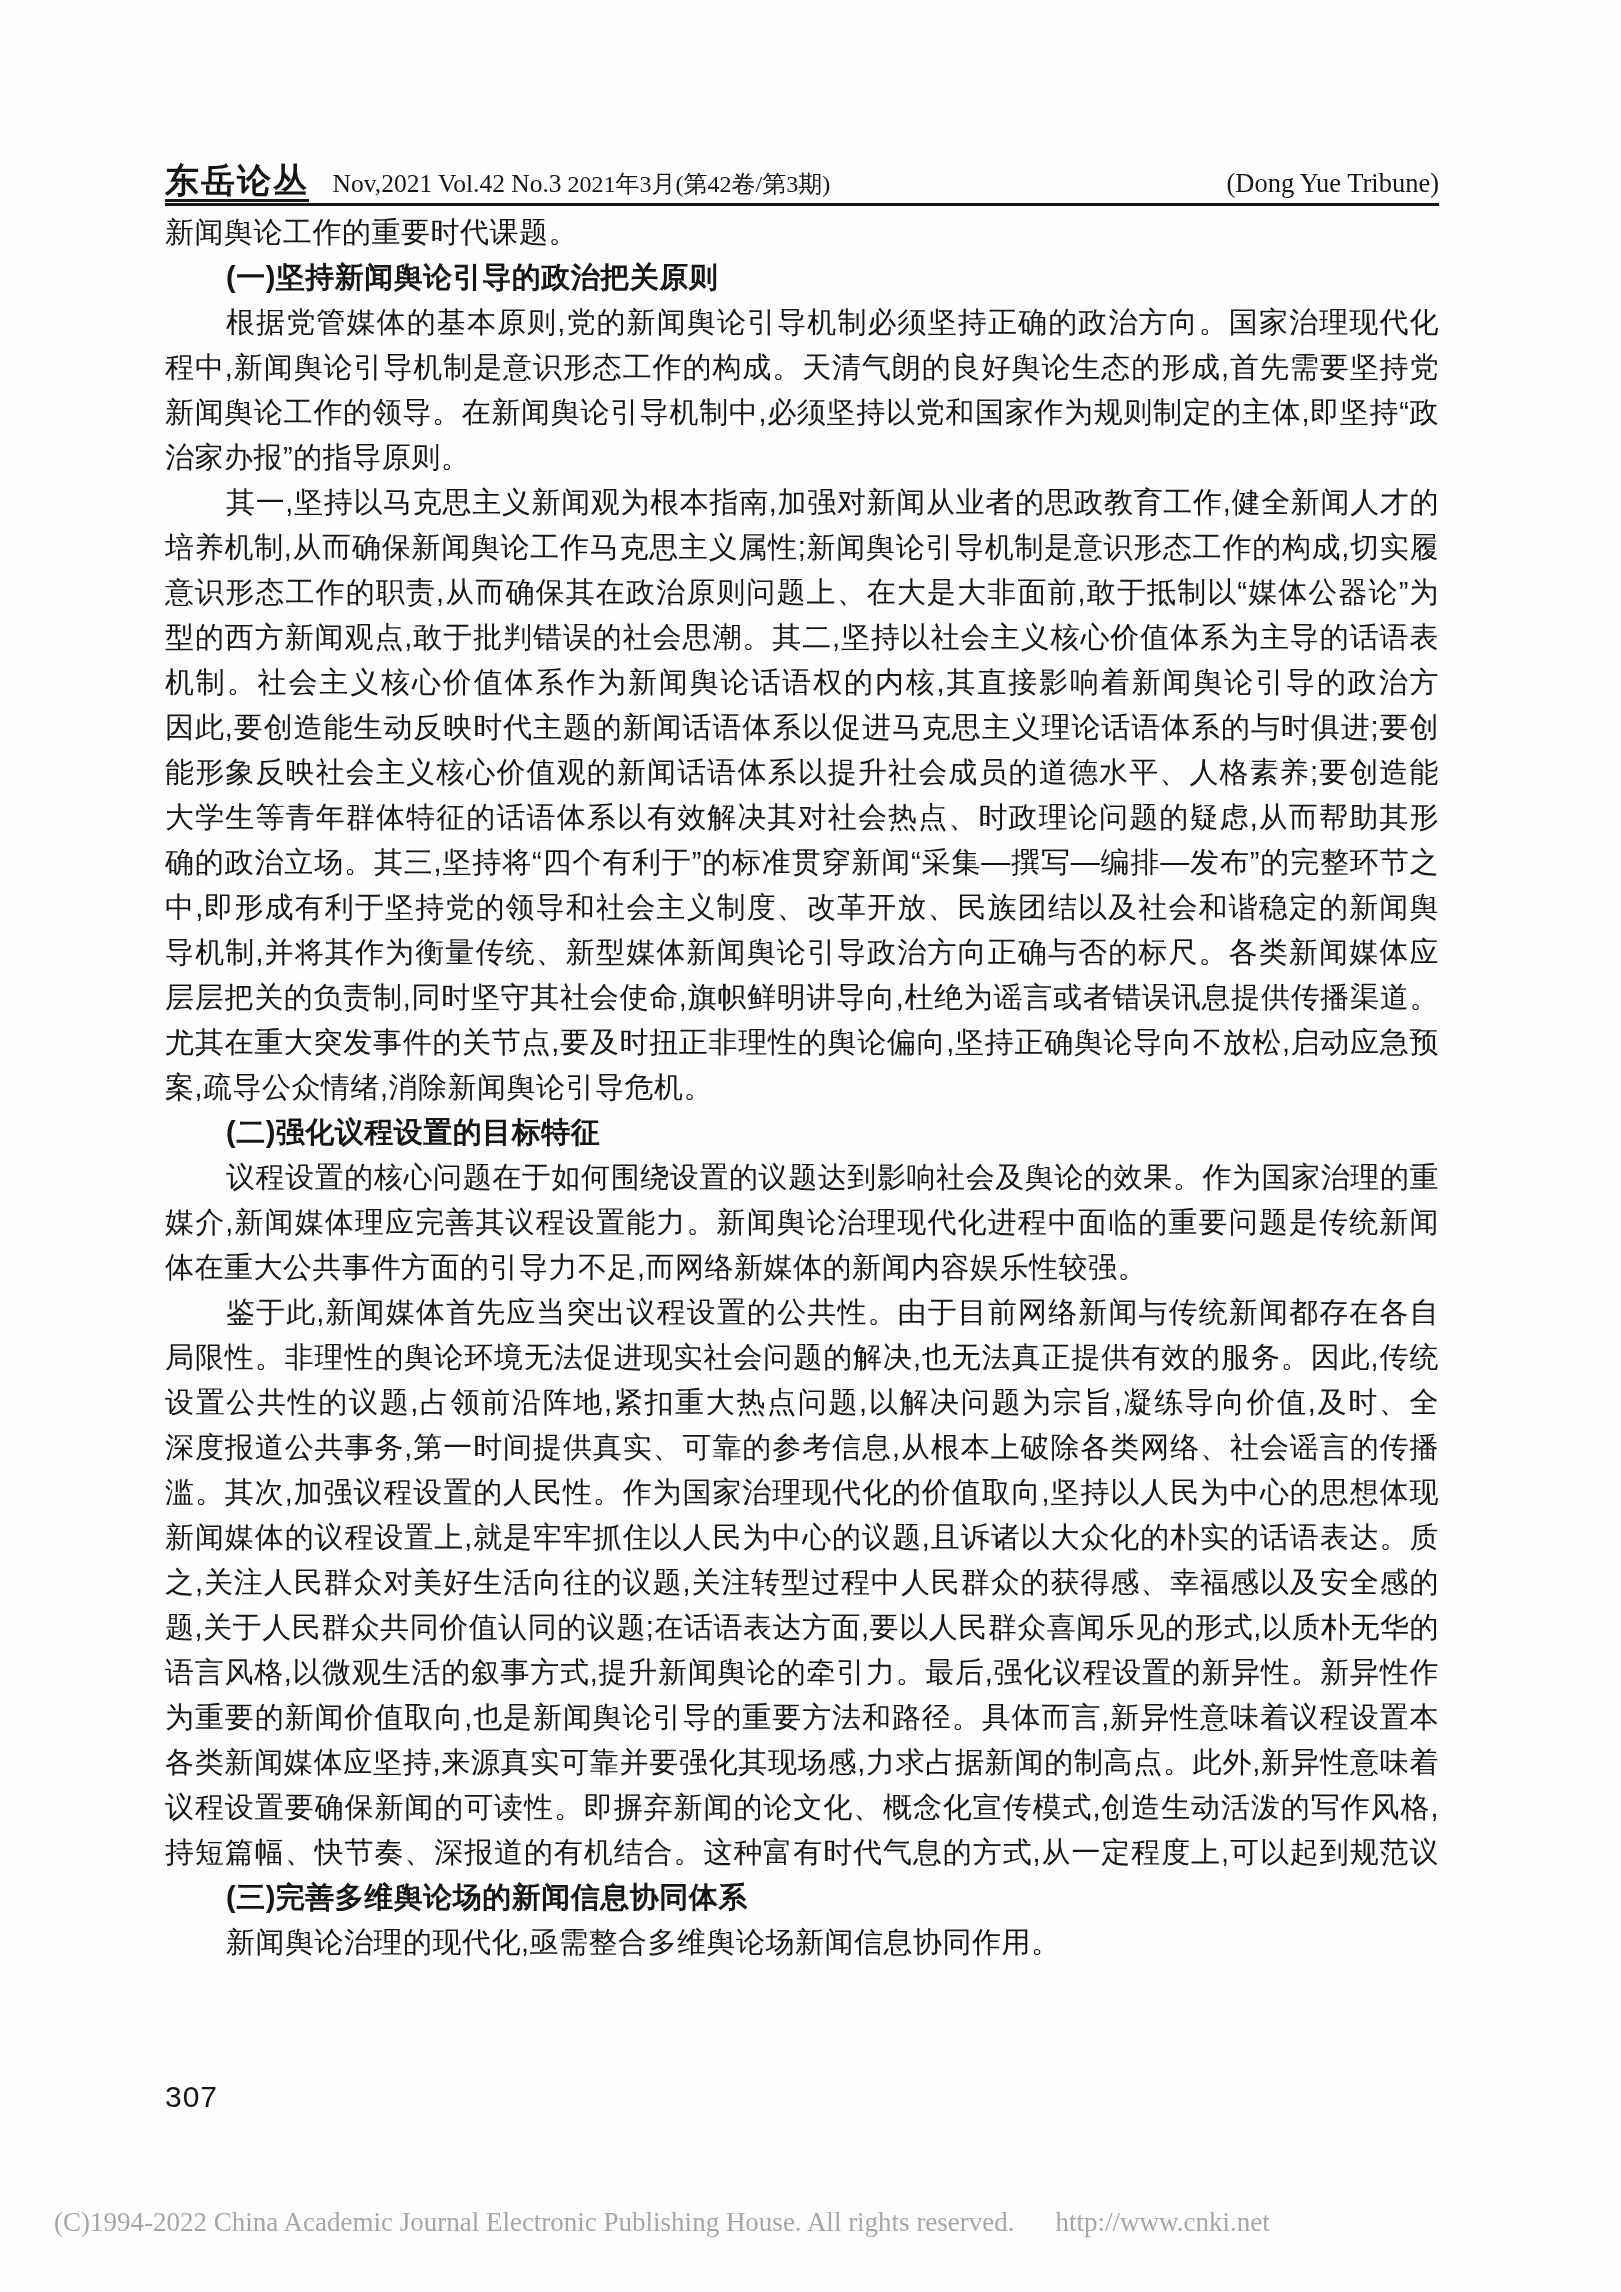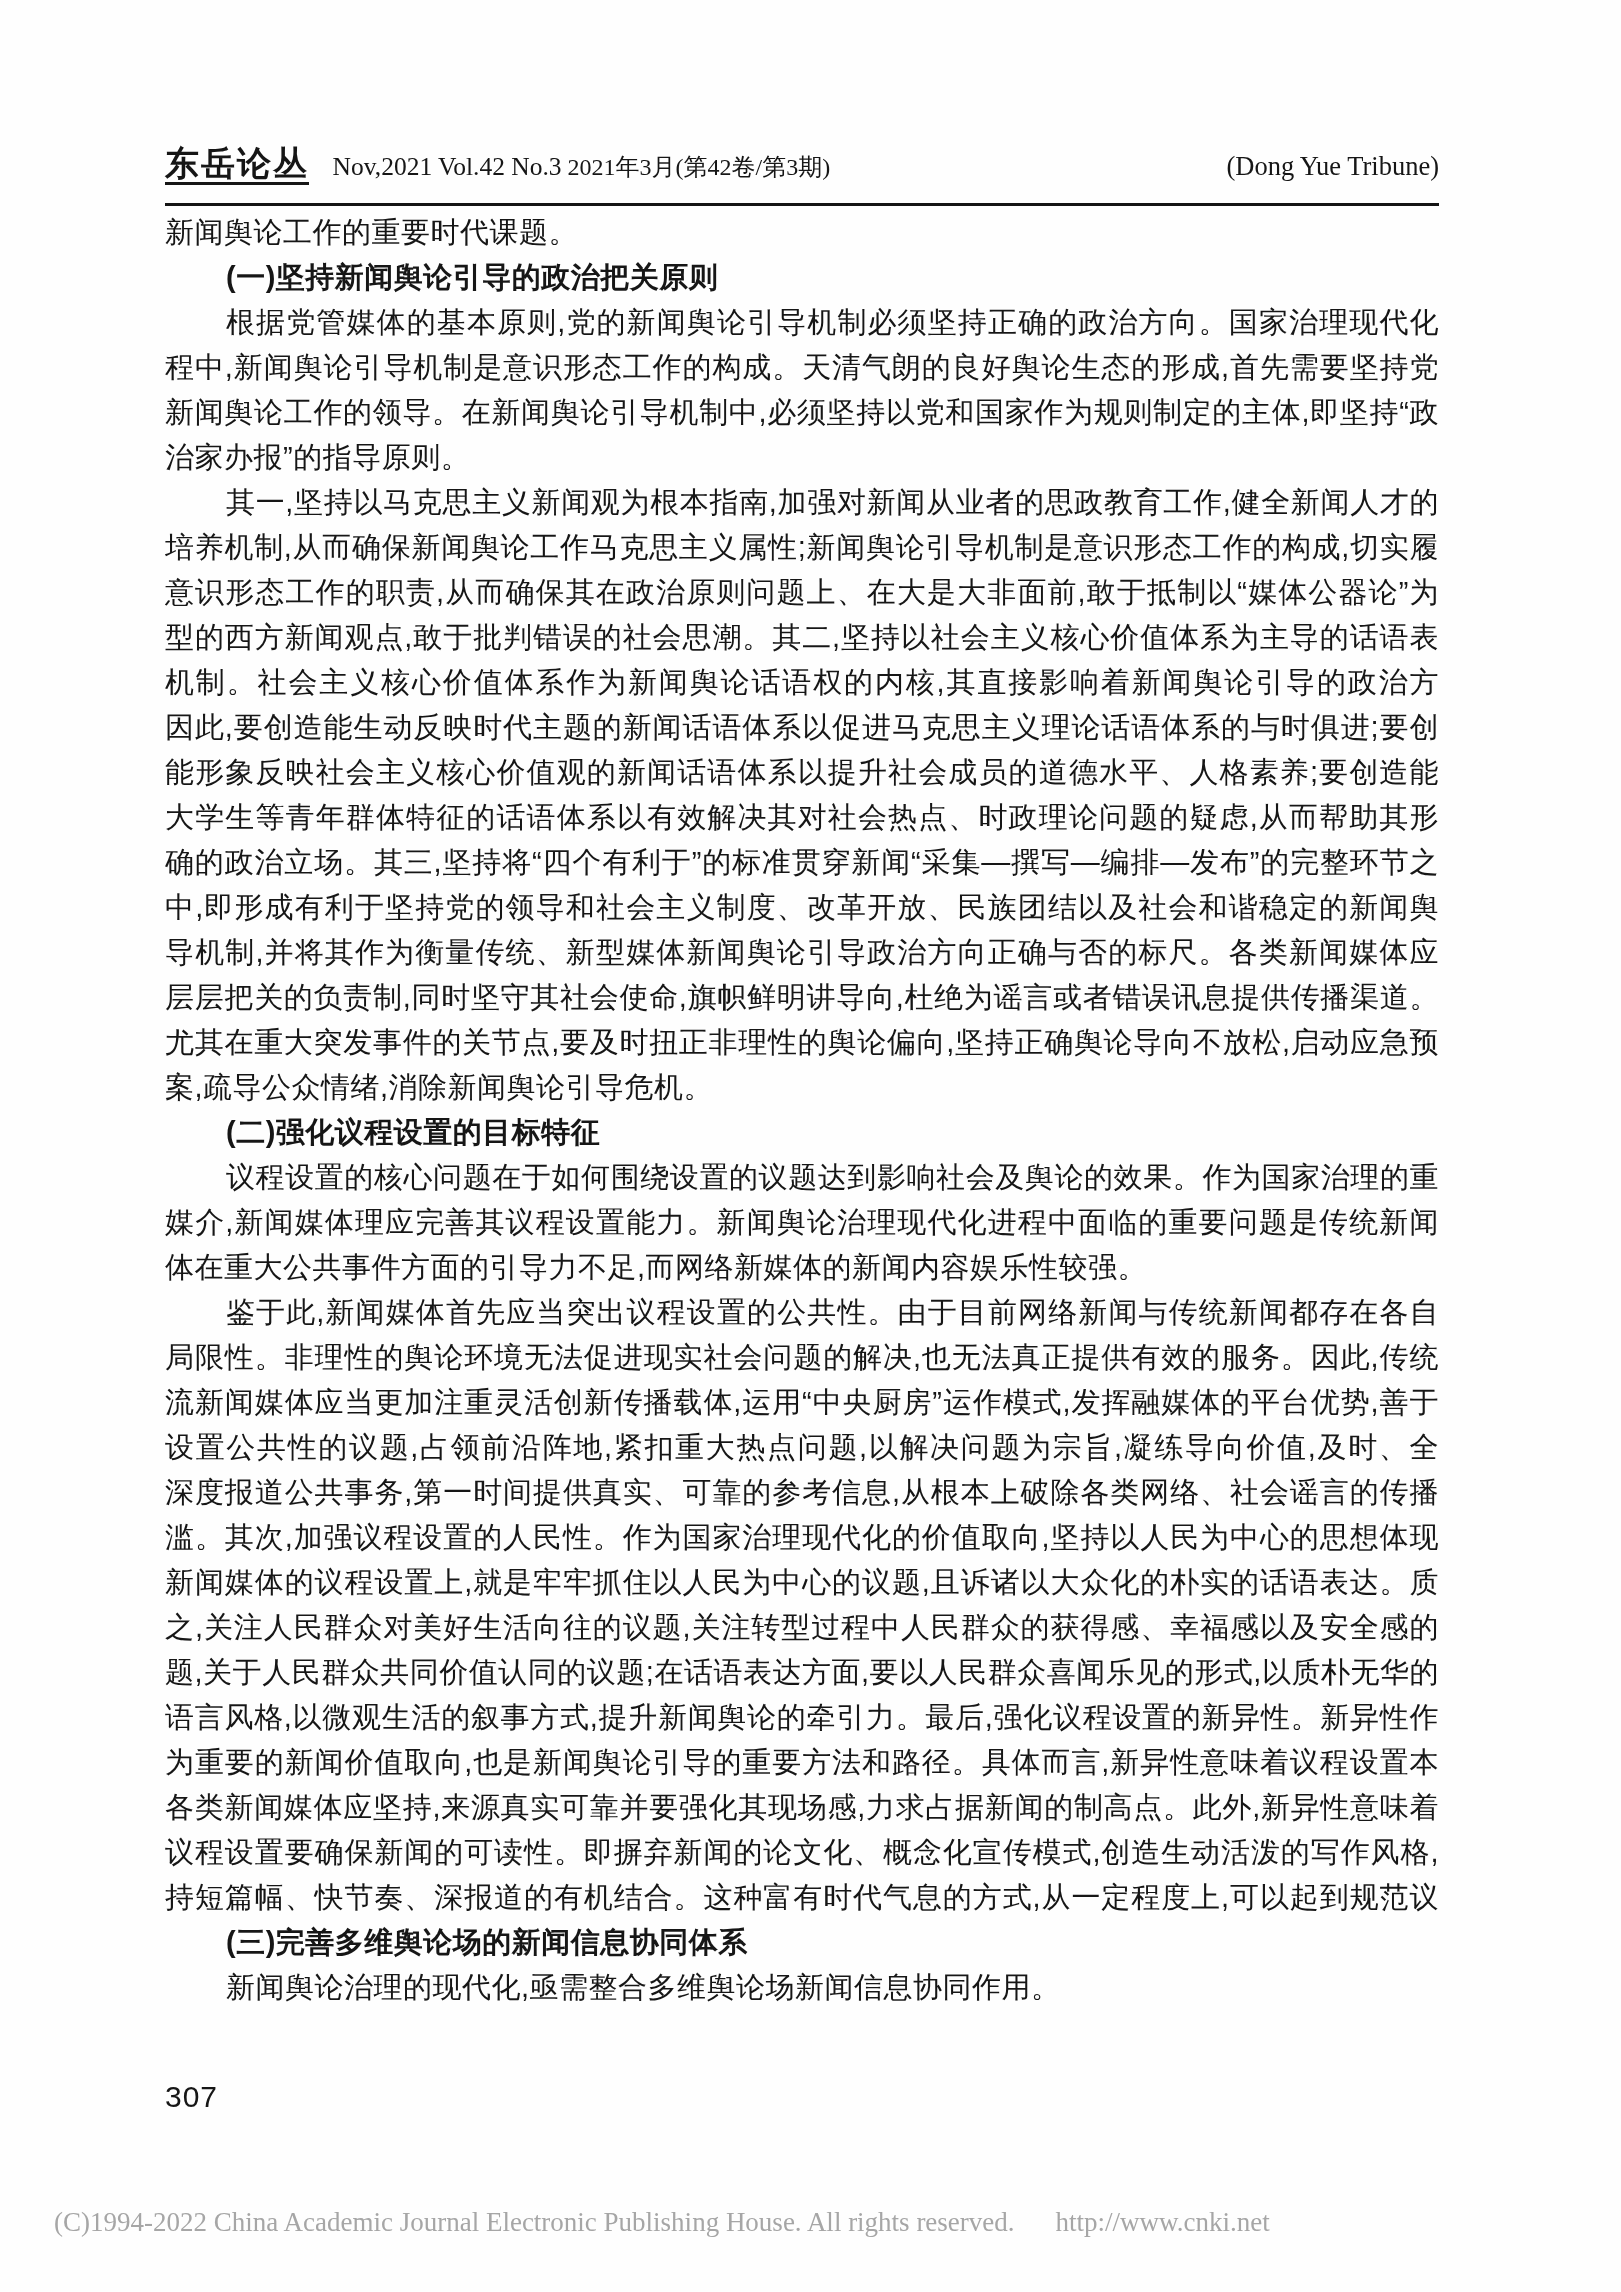--- a/index.html
+++ b/index.html
@@ -13,21 +13,21 @@
     height: 2293px;
     background: #fefefe;
     overflow: hidden;
     color: #161616;
     font-family: "Liberation Sans", "DejaVu Sans", sans-serif;
   }
   
   .header {
     position: absolute;
     left: 165px;
-    top: 141px;
+    top: 158px;
     width: 1274px;
     display: flex;
     align-items: baseline;
     white-space: nowrap;
     justify-content: space-between;
   }
   .journal-cn {
     font-size: 34px;
     font-weight: 700;
     text-decoration: underline;
@@ -141,21 +141,20 @@
       <div class="line full">导机制,并将其作为衡量传统、新型媒体新闻舆论引导政治方向正确与否的标尺。各类新闻媒体应坚持</div>
       <div class="line full">层层把关的负责制,同时坚守其社会使命,旗帜鲜明讲导向,杜绝为谣言或者错误讯息提供传播渠道。</div>
       <div class="line full">尤其在重大突发事件的关节点,要及时扭正非理性的舆论偏向,坚持正确舆论导向不放松,启动应急预</div>
       <div class="line">案,疏导公众情绪,消除新闻舆论引导危机。</div>
       <div class="line indent heading">(二)强化议程设置的目标特征</div>
       <div class="line indent full">议程设置的核心问题在于如何围绕设置的议题达到影响社会及舆论的效果。作为国家治理的重要</div>
       <div class="line full">媒介,新闻媒体理应完善其议程设置能力。新闻舆论治理现代化进程中面临的重要问题是传统新闻媒</div>
       <div class="line">体在重大公共事件方面的引导力不足,而网络新媒体的新闻内容娱乐性较强。</div>
       <div class="line indent full">鉴于此,新闻媒体首先应当突出议程设置的公共性。由于目前网络新闻与传统新闻都存在各自的</div>
       <div class="line full">局限性。非理性的舆论环境无法促进现实社会问题的解决,也无法真正提供有效的服务。因此,传统主</div>
-      <div class="line full">流新闻媒体应当更加注重灵活创新传播载体,运用“中央厨房”运作模式,发挥融媒体的平台优势,善于</div>
       <div class="line full">设置公共性的议题,占领前沿阵地,紧扣重大热点问题,以解决问题为宗旨,凝练导向价值,及时、全面、</div>
       <div class="line full">深度报道公共事务,第一时间提供真实、可靠的参考信息,从根本上破除各类网络、社会谣言的传播与泛</div>
       <div class="line full">滥。其次,加强议程设置的人民性。作为国家治理现代化的价值取向,坚持以人民为中心的思想体现在</div>
       <div class="line full">新闻媒体的议程设置上,就是牢牢抓住以人民为中心的议题,且诉诸以大众化的朴实的话语表达。质言</div>
       <div class="line full">之,关注人民群众对美好生活向往的议题,关注转型过程中人民群众的获得感、幸福感以及安全感的议</div>
       <div class="line full">题,关于人民群众共同价值认同的议题;在话语表达方面,要以人民群众喜闻乐见的形式,以质朴无华的</div>
       <div class="line full">语言风格,以微观生活的叙事方式,提升新闻舆论的牵引力。最后,强化议程设置的新异性。新异性作</div>
       <div class="line full">为重要的新闻价值取向,也是新闻舆论引导的重要方法和路径。具体而言,新异性意味着议程设置本身</div>
       <div class="line full">各类新闻媒体应坚持,来源真实可靠并要强化其现场感,力求占据新闻的制高点。此外,新异性意味着</div>
       <div class="line full">议程设置要确保新闻的可读性。即摒弃新闻的论文化、概念化宣传模式,创造生动活泼的写作风格,坚</div>

